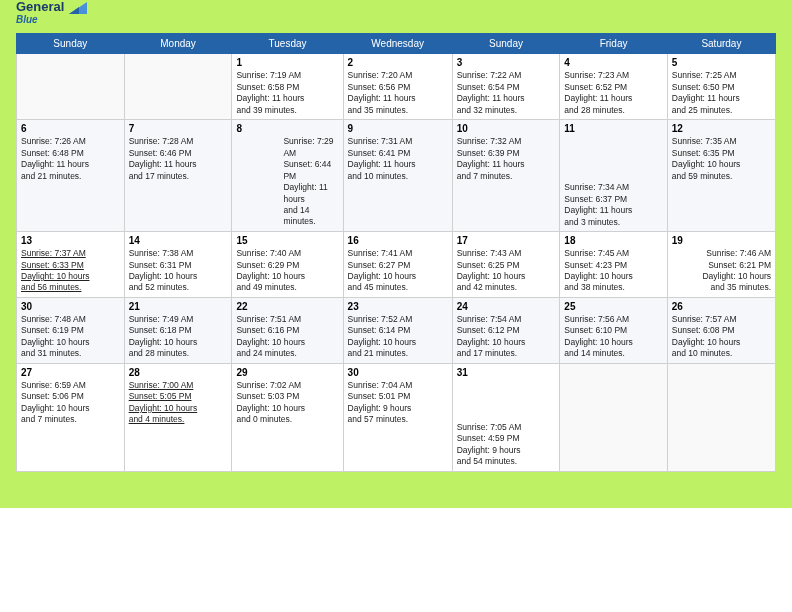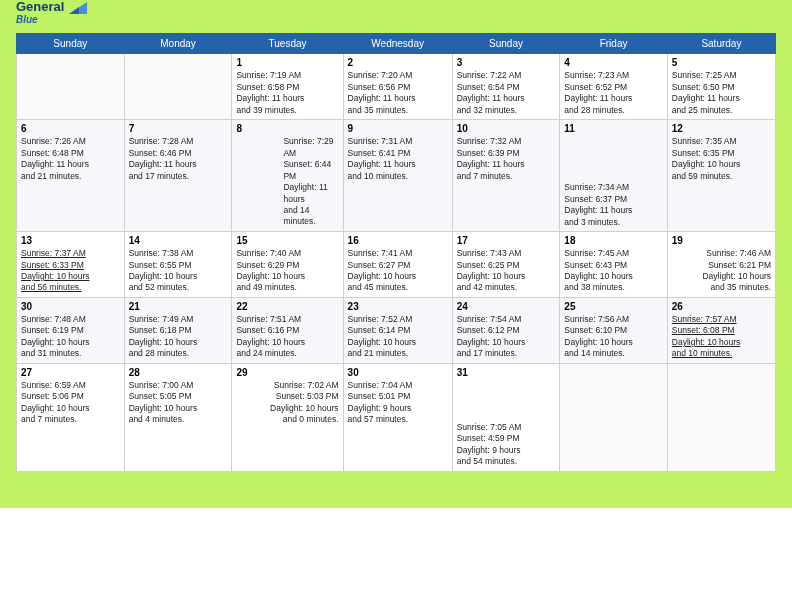--- a/index.html
+++ b/index.html
@@ -208,21 +208,21 @@
           <td>
             <div class="day-num">13</div>
             <div class="day-detail" style="white-space: pre-line; text-decoration: underline;">Sunrise: 7:37 AM
 Sunset: 6:33 PM
 Daylight: 10 hours
 and 56 minutes.</div>
           </td>
           <td>
             <div class="day-num">14</div>
             <div class="day-detail" style="white-space: pre-line;">Sunrise: 7:38 AM
-Sunset: 6:55 PM
+Sunset: 6:31 PM
 Daylight: 10 hours
 and 52 minutes.</div>
           </td>
           <td>
             <div class="day-num">15</div>
             <div class="day-detail" style="white-space: pre-line;">Sunrise: 7:40 AM
 Sunset: 6:29 PM
 Daylight: 10 hours
 and 49 minutes.</div>
           </td>
@@ -236,21 +236,21 @@
           <td>
             <div class="day-num">17</div>
             <div class="day-detail" style="white-space: pre-line;">Sunrise: 7:43 AM
 Sunset: 6:25 PM
 Daylight: 10 hours
 and 42 minutes.</div>
           </td>
           <td>
             <div class="day-num">18</div>
             <div class="day-detail" style="white-space: pre-line;">Sunrise: 7:45 AM
-Sunset: 6:43 PM
+Sunset: 4:23 PM
 Daylight: 10 hours
 and 38 minutes.</div>
           </td>
           <td>
             <div class="day-num">19</div>
             <div class="day-detail" style="white-space: pre-line; text-align: right;">Sunrise: 7:46 AM
 Sunset: 6:21 PM
 Daylight: 10 hours
 and 35 minutes.</div>
           </td>
@@ -293,44 +293,44 @@
           </td>
           <td>
             <div class="day-num">25</div>
             <div class="day-detail" style="white-space: pre-line;">Sunrise: 7:56 AM
 Sunset: 6:10 PM
 Daylight: 10 hours
 and 14 minutes.</div>
           </td>
           <td>
             <div class="day-num">26</div>
-            <div class="day-detail" style="white-space: pre-line; text-decoration: underline;">Sunrise: 7:57 AM
+            <div class="day-detail" style="white-space: pre-line;">Sunrise: 7:57 AM
 Sunset: 6:08 PM
 Daylight: 10 hours
 and 10 minutes.</div>
           </td>
         </tr>
         <tr>
           <td>
             <div class="day-num">27</div>
             <div class="day-detail" style="white-space: pre-line;">Sunrise: 6:59 AM
 Sunset: 5:06 PM
 Daylight: 10 hours
 and 7 minutes.</div>
           </td>
           <td>
             <div class="day-num">28</div>
-            <div class="day-detail" style="white-space: pre-line;">Sunrise: 7:00 AM
+            <div class="day-detail" style="white-space: pre-line; text-decoration: underline;">Sunrise: 7:00 AM
 Sunset: 5:05 PM
 Daylight: 10 hours
 and 4 minutes.</div>
           </td>
           <td>
             <div class="day-num">29</div>
-            <div class="day-detail" style="white-space: pre-line; text-align: right;">Sunrise: 7:02 AM
+            <div class="day-detail" style="white-space: pre-line;">Sunrise: 7:02 AM
 Sunset: 5:03 PM
 Daylight: 10 hours
 and 0 minutes.</div>
           </td>
           <td>
             <div class="day-num">30</div>
             <div class="day-detail" style="white-space: pre-line;">Sunrise: 7:04 AM
 Sunset: 5:01 PM
 Daylight: 9 hours
 and 57 minutes.</div>

